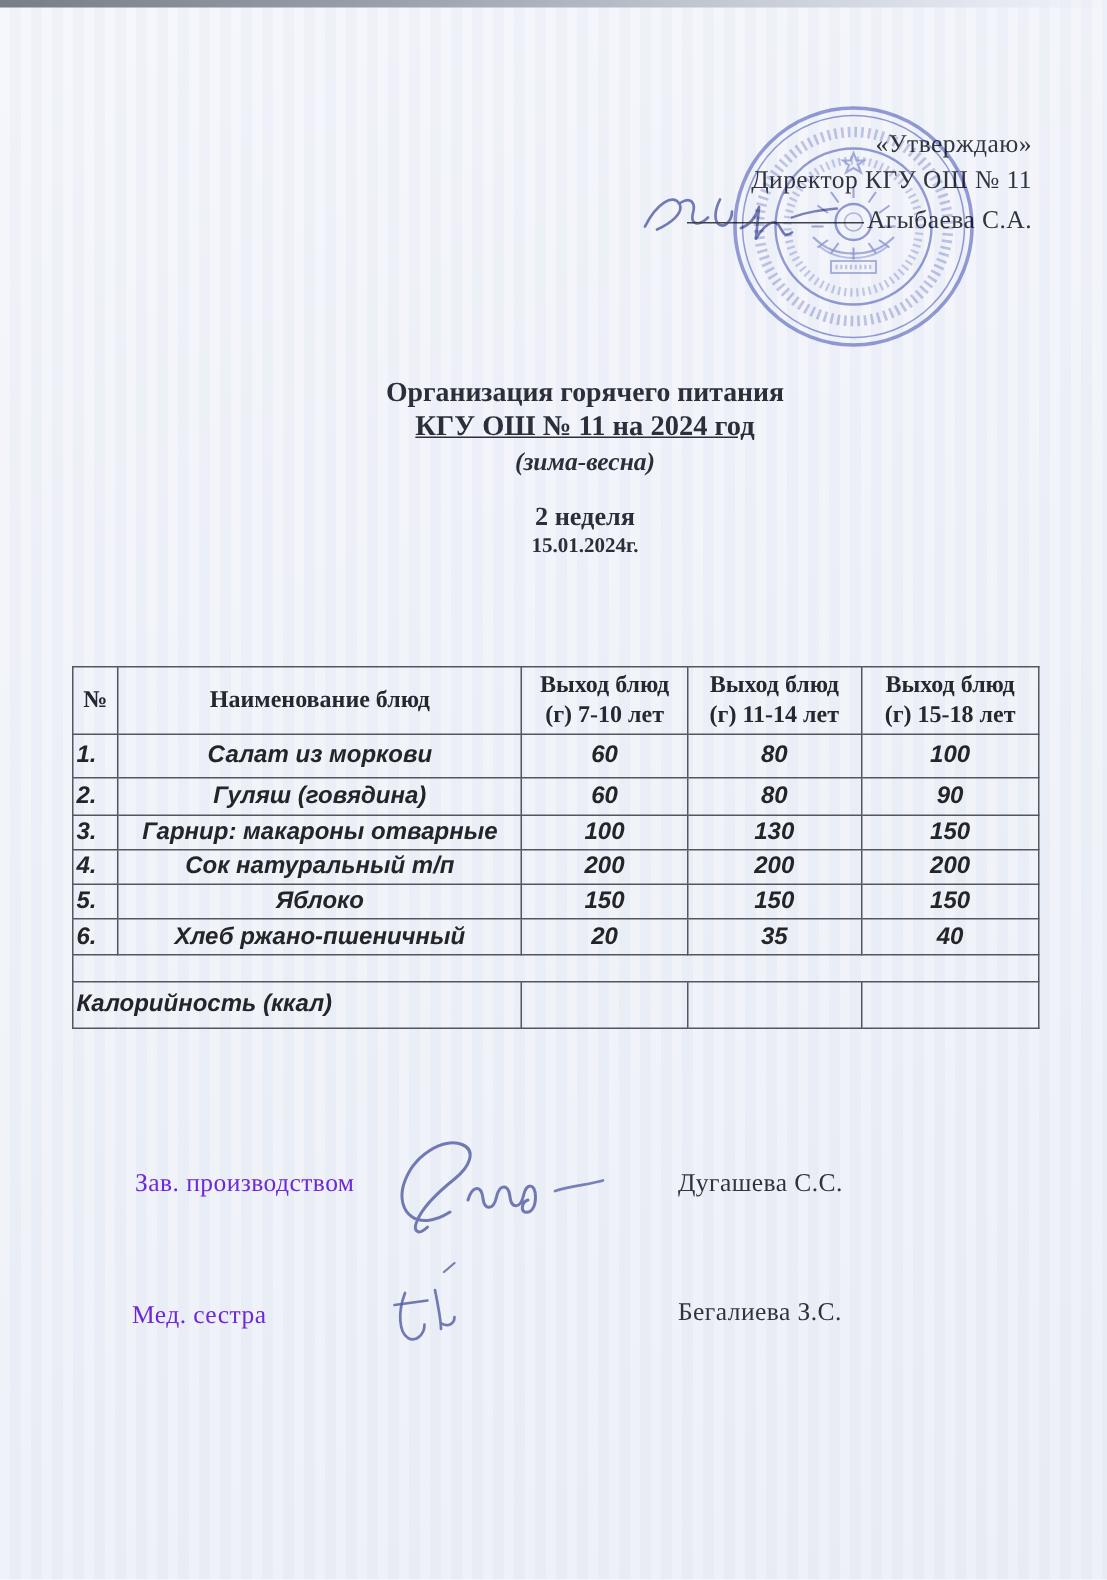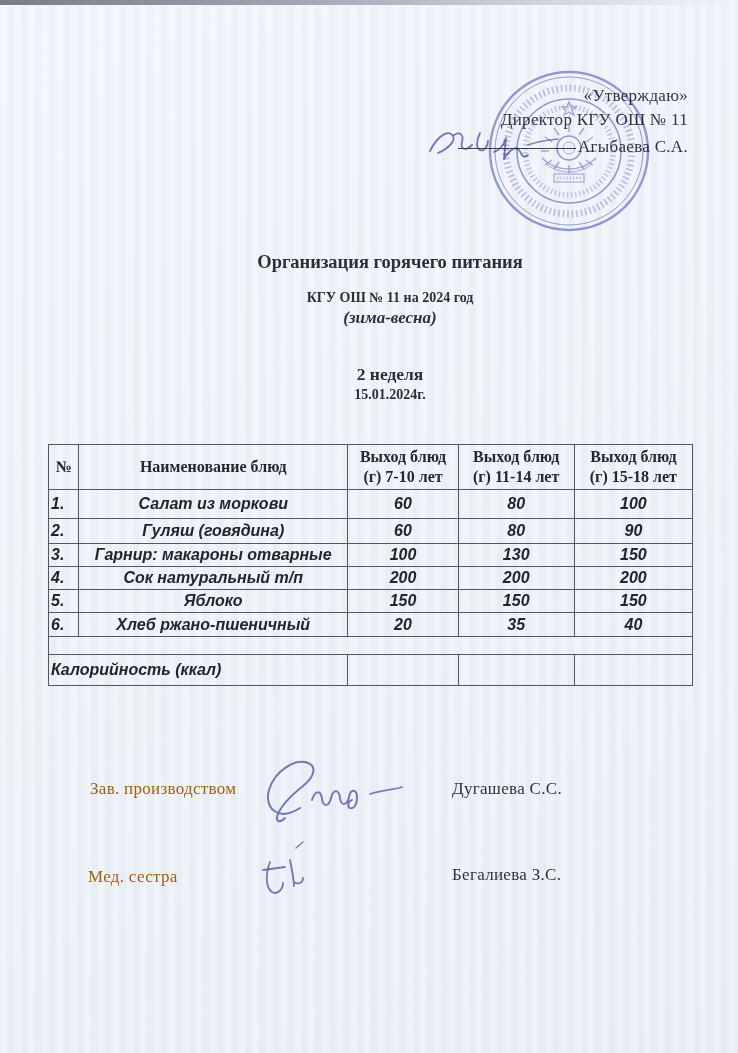--- a/index.html
+++ b/index.html
@@ -34,23 +34,23 @@
   
   .stamp{
     position:absolute;left:486px;top:66px;width:166px;height:170px;
     opacity:.62;mix-blend-mode:multiply;filter:blur(.4px);
   }
 
   
   .title-block{position:absolute;left:42px;right:0;top:227px;text-align:center;color:#2c2f39;}
   .doc-title{font-size:27px;font-weight:bold;letter-spacing:2px;margin:0;}
   .sub1{margin-top:25px;font-size:18.5px;font-weight:bold;}
-  .sub2{margin-top:17px;font-size:14px;font-weight:bold;}
+  .sub2{margin-top:1px;font-size:19px;font-weight:bold;text-decoration:underline;}
   .season{margin-top:2px;font-size:17px;font-weight:bold;font-style:italic;}
-  .week{margin-top:36px;font-size:17.5px;font-weight:bold;}
+  .week{margin-top:16px;font-size:17.5px;font-weight:bold;}
   .day{margin-top:25px;font-size:18.5px;font-weight:bold;}
   .date{margin-top:2px;font-size:14px;font-weight:bold;}
 
   
   table.menu-table{
     position:absolute;left:48px;top:444px;width:645px;
     border-collapse:collapse;table-layout:fixed;
     border:1.5px solid #50535b;
   }
   .menu-table th,.menu-table td{border:1.4px solid #53565e;padding:0 2px;overflow:hidden;}
@@ -72,21 +72,21 @@
   tbody.rows tr:nth-child(5) td{height:22px;}
   tbody.rows tr:nth-child(6) td{height:23px;}
   .blank-cell{height:17px;border-left:none;border-right:none;}
   .kal-label{
     height:30px;text-align:left;padding-left:5px;font-size:17px;
     font-family:"Liberation Sans",sans-serif;font-style:italic;font-weight:bold;color:#232529;
   }
   .kal-empty{height:30px;}
 
   
-  .sig-label{position:absolute;font-size:17px;color:#a16207;letter-spacing:.3px;white-space:nowrap;}
+  .sig-label{position:absolute;font-size:17px;color:#6d28d9;letter-spacing:.3px;white-space:nowrap;}
   .sig-name{position:absolute;font-size:17px;color:#2f333d;letter-spacing:.3px;white-space:nowrap;text-align:right;}
   .hand-sig{position:absolute;}
   .ink{stroke:#5a64a8;fill:none;stroke-linecap:round;stroke-linejoin:round;}
 </style>
 </head>
 <body>
 
 <div class="paper-texture"></div>
 <div class="scan-edge-top"></div>
 

